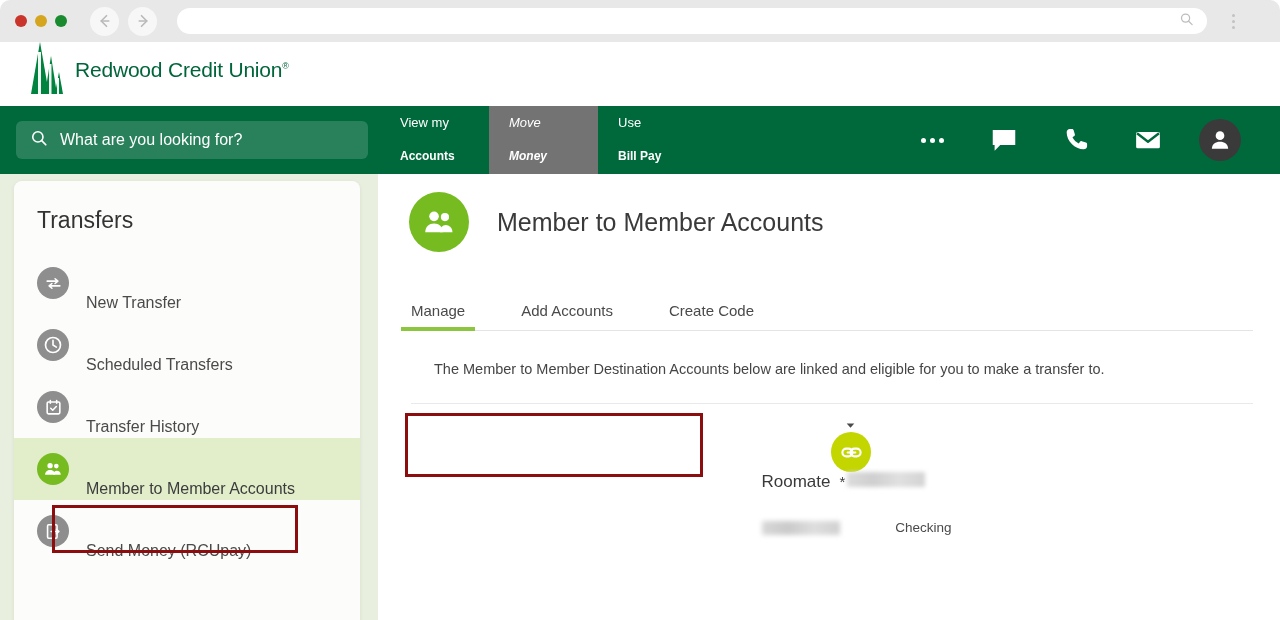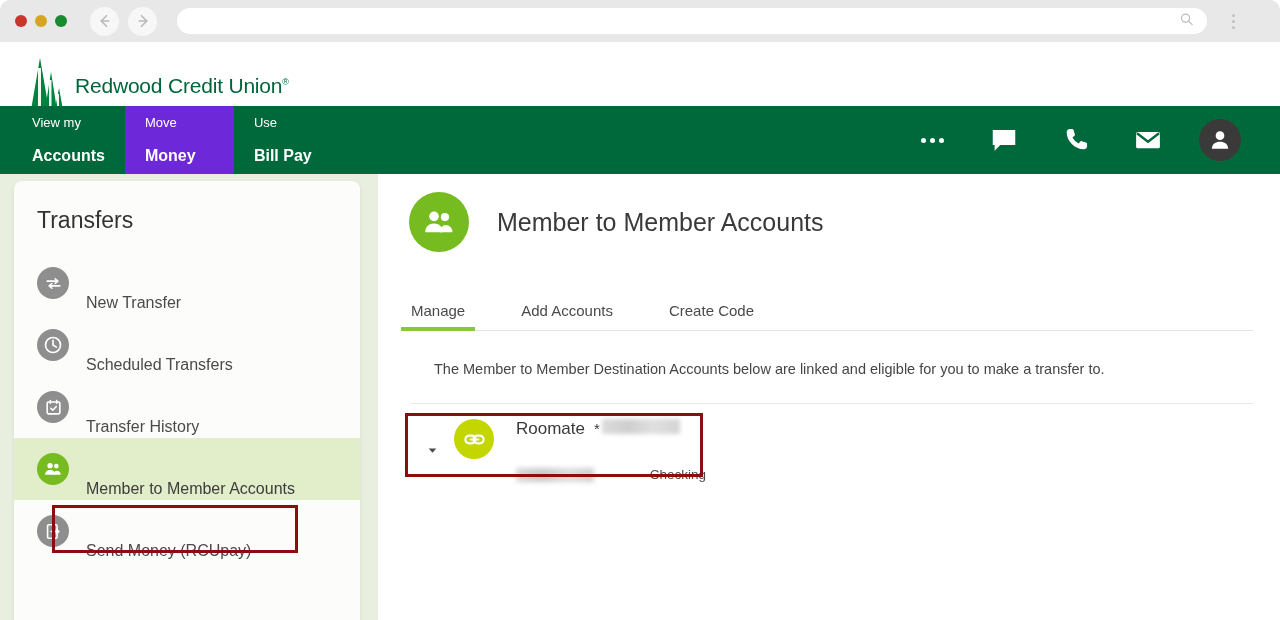--- a/index.html
+++ b/index.html
@@ -51,21 +51,21 @@
     display: flex; flex-direction: column;
     align-items: center; justify-content: center; gap: 3px;
   }
   .kebab-dot { width: 3px; height: 3px; border-radius: 50%; background: #c2c2c2; }
 
   
   .site-header {
     position: absolute; top: 42px; left: 0;
     width: 1280px; height: 64px;
     background: #ffffff;
-    display: flex; align-items: flex-end; margin-top: 8px;
+    display: flex; align-items: flex-start;
   }
   .logo-wrap { display: flex; align-items: center; margin-left: 30px; }
   .logo-mark { margin-right: 11px; }
   .logo-text {
     font-family: "Liberation Sans", sans-serif;
     font-size: 21px;
     color: #00653a;
     letter-spacing: -0.2px;
     position: relative;
   }
@@ -95,23 +95,23 @@
 
   .nav-tabs { display: flex; height: 68px; margin-left: 12px; }
   .nav-tab {
     padding: 0 20px;
     min-width: 109px;
     height: 68px;
     display: flex; flex-direction: column; justify-content: center;
     color: #ffffff;
     gap: 15px;
   }
-  .nav-tab.active { background: #6d28d9; }
+  .nav-tab.active { background: #737373; font-style: italic; }
   .nav-tab .tab-top { font-size: 13px; font-weight: normal; line-height: 17px; }
-  .nav-tab .tab-bot { font-size: 16px; font-weight: bold; line-height: 20px; }
+  .nav-tab .tab-bot { font-size: 12px; font-weight: bold; line-height: 20px; }
 
   .nav-icons {
     display: flex; align-items: center;
     margin-left: auto; margin-right: 24px;
     gap: 0;
   }
   .nav-icon-btn {
     width: 72px; height: 68px;
     display: flex; align-items: center; justify-content: center;
   }
@@ -228,25 +228,26 @@
     margin-top: 30px; margin-left: 25px;
     font-size: 14.5px; color: #454545;
   }
   .divider {
     margin-top: 26px; margin-left: 2px;
     width: 842px; height: 1px; background: #e9e9e9;
   }
 
   
   .account-row {
-    display: flex; 
+    display: flex; align-items: center;
     height: 62px;
     margin-top: 15px;
     margin-left: 2px;
     position: relative;
+    flex-direction: column;
   }
   .acct-chevron {
     width: 22px;
     display: flex; align-items: center; justify-content: center;
     margin-left: 10px;
   }
   .acct-icon {
     width: 40px; height: 40px; border-radius: 50%;
     background: #c3d600;
     display: flex; align-items: center; justify-content: center;
@@ -341,20 +342,29 @@
         <rect x="8" y="10" width="3" height="42" fill="#ffffff" opacity="0.95"></rect>
         <rect x="19" y="22" width="2.5" height="30" fill="#ffffff" opacity="0.95"></rect>
         <rect x="27" y="36" width="2" height="16" fill="#ffffff" opacity="0.95"></rect>
       </svg>
     </span>
     <span class="logo-text"><span>Redwood Credit Union</span><span class="logo-tm">®</span></span>
   </div>
 </div>
 
 <div class="green-nav">
+  <div class="search-box">
+    <span class="si">
+      <svg width="18" height="18" viewBox="0 0 24 24">
+        <circle cx="10.5" cy="10.5" r="6.8" fill="none" stroke="#ffffff" stroke-width="2.1"></circle>
+        <path d="M15.6 15.6 L21 21" stroke="#ffffff" stroke-width="2.3" stroke-linecap="round"></path>
+      </svg>
+    </span>
+    <span class="search-placeholder">What are you looking for?</span>
+  </div>
 
   <div class="nav-tabs">
     <div class="nav-tab">
       <span class="tab-top">View my</span>
       <span class="tab-bot">Accounts</span>
     </div>
     <div class="nav-tab active">
       <span class="tab-top">Move</span>
       <span class="tab-bot">Money</span>
     </div>

